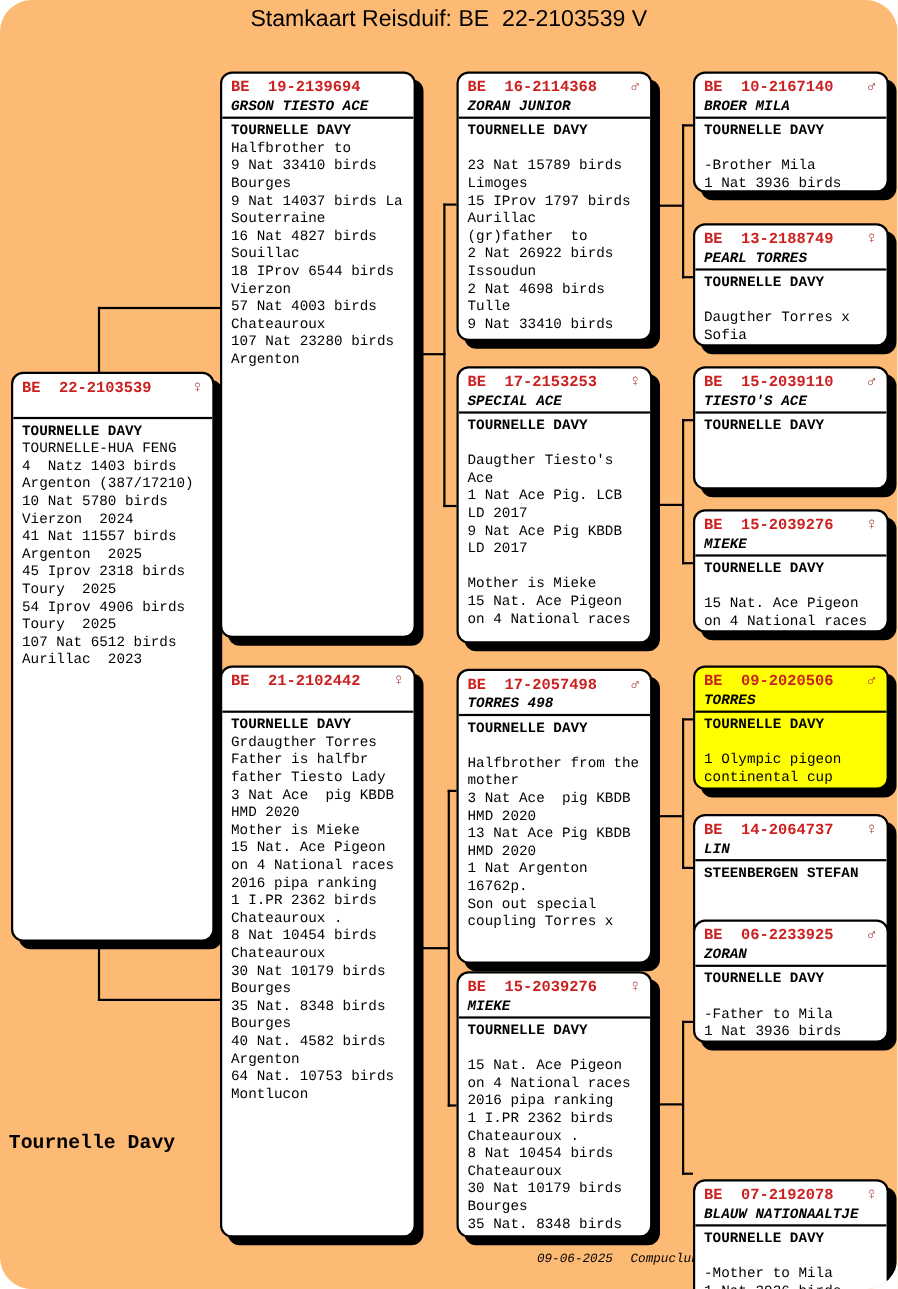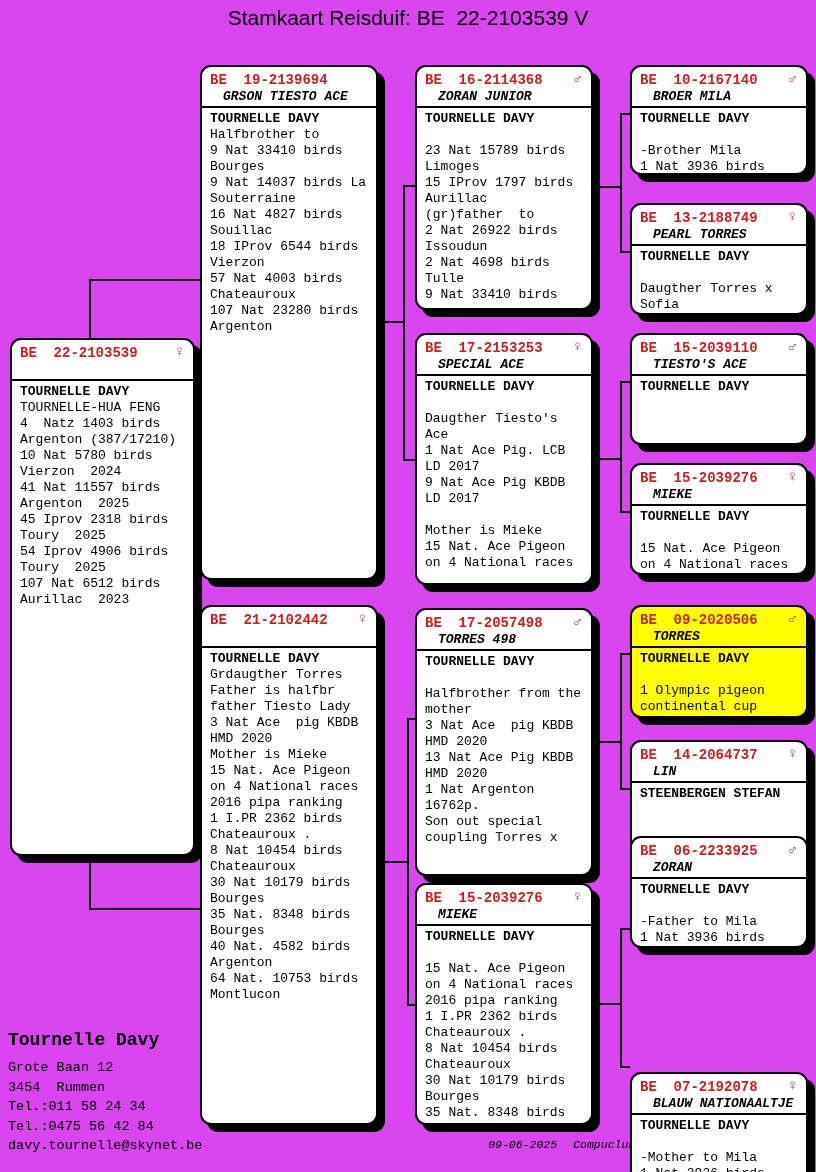--- a/index.html
+++ b/index.html
@@ -1,30 +1,30 @@
 <!DOCTYPE html>
 <html style="--ring: #cc1f1f; --sex: #a83232; --highlight: #ffff00;"><head>
 <meta charset="utf-8">
 <style>
   html,body{margin:0;padding:0;background:#fff;}
-  #page{position:relative;width:816px;height:1172px;background:#d946ef;overflow:hidden;
-        font-family:"Liberation Mono","DejaVu Sans Mono",monospace;color:#000;}
+  #page{position:relative;width:816px;height:1172px;background:#fdba74;overflow:hidden;
+        font-family:"Liberation Mono","DejaVu Sans Mono",monospace;color:#000;border-radius:29px;}
   .title{position:absolute;top:6px;left:0;width:816px;text-align:center;
          font-family:"Liberation Sans","DejaVu Sans",sans-serif;
          font-size:21px;white-space:pre;color:#000;}
   .ln{position:absolute;background:#000;z-index:0;}
   .box{position:absolute;box-sizing:border-box;background:#fff;border:2px solid #000;
        border-radius:11px;box-shadow:7px 7px 0 #000;overflow:hidden;z-index:1;}
   .box.hl{background:var(--highlight,#ffff00);}
   .hdr{display:flex;justify-content:space-between;align-items:flex-start;
        padding:5px 9px 0 8px;}
   .ring{color:var(--ring,#cc1f1f);font-weight:bold;font-size:14px;white-space:pre;}
   .sex{color:var(--sex,#a83232);font-weight:bold;font-size:15px;line-height:16px;}
   .pname{font-style:italic;font-weight:bold;font-size:13px;line-height:17px;
-         min-height:17px;padding:0 8px 1px 21px;border-bottom:2px solid #000;white-space:pre;}
+         min-height:17px;padding:0 8px 1px 8px;border-bottom:2px solid #000;white-space:pre;}
   .owner{font-weight:bold;font-size:13px;line-height:17px;padding:2px 8px 0 8px;white-space:pre;}
   .pbody{font-size:13px;line-height:16px;padding:0 8px;white-space:pre-wrap;}
   .contact{position:absolute;left:8px;top:1030px;}
   .contact .cname{font-weight:bold;font-size:18px;margin-bottom:8px;white-space:pre;}
   .contact .clines{font-size:13.5px;line-height:19.5px;white-space:pre;}
   .footer{position:absolute;right:6px;top:1138px;font-style:italic;font-size:11.5px;
           display:flex;gap:16px;white-space:pre;align-items:center;}
 </style>
 </head>
 <body>
@@ -307,25 +307,20 @@
     </div>
     <div class="pname">BLAUW NATIONAALTJE</div>
     <div class="owner">TOURNELLE DAVY</div>
     <div class="pbody">
 -Mother to Mila
 1 Nat 3936 birds</div>
   </div>
 
   <div class="contact">
     <div class="cname">Tournelle Davy</div>
-    <div class="clines">Grote Baan 12
-3454  Rummen
-Tel.:011 58 24 34
-Tel.:0475 56 42 84
-davy.tournelle@skynet.be</div>
   </div>
 
   <div class="footer">
     <span>09-06-2025</span>
     <span>Compuclub © [9.48]</span>
     <span>Tournelle Davy</span>
   </div>
 
 </div>
 

